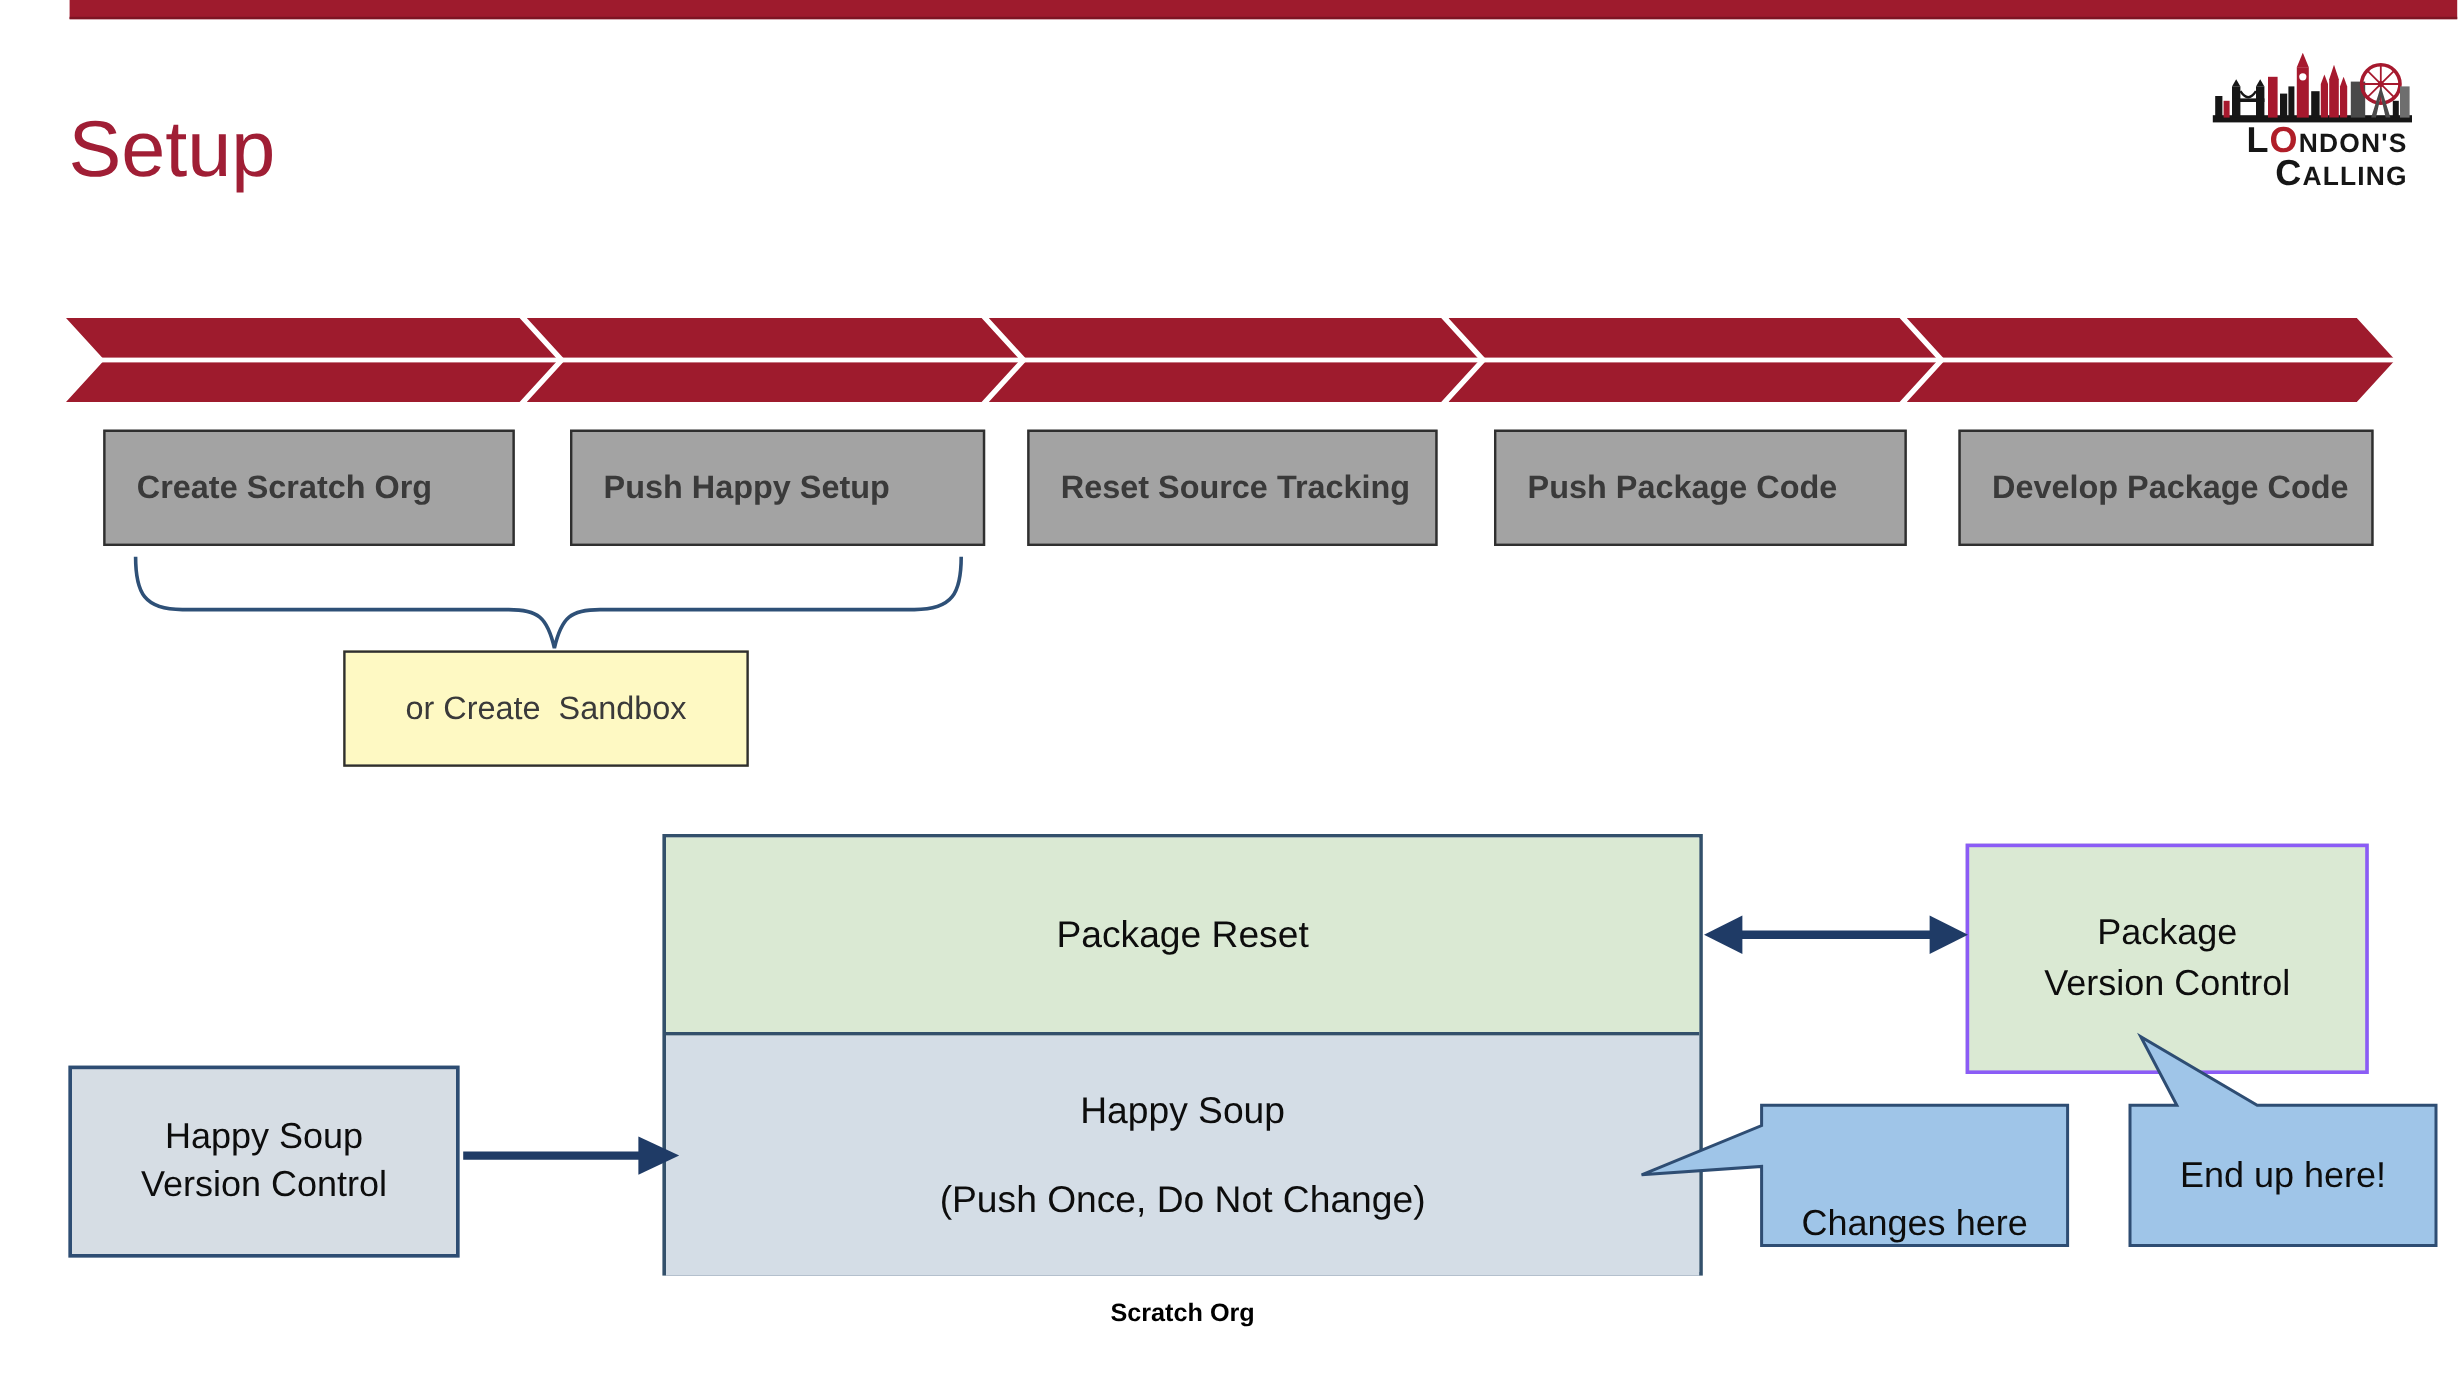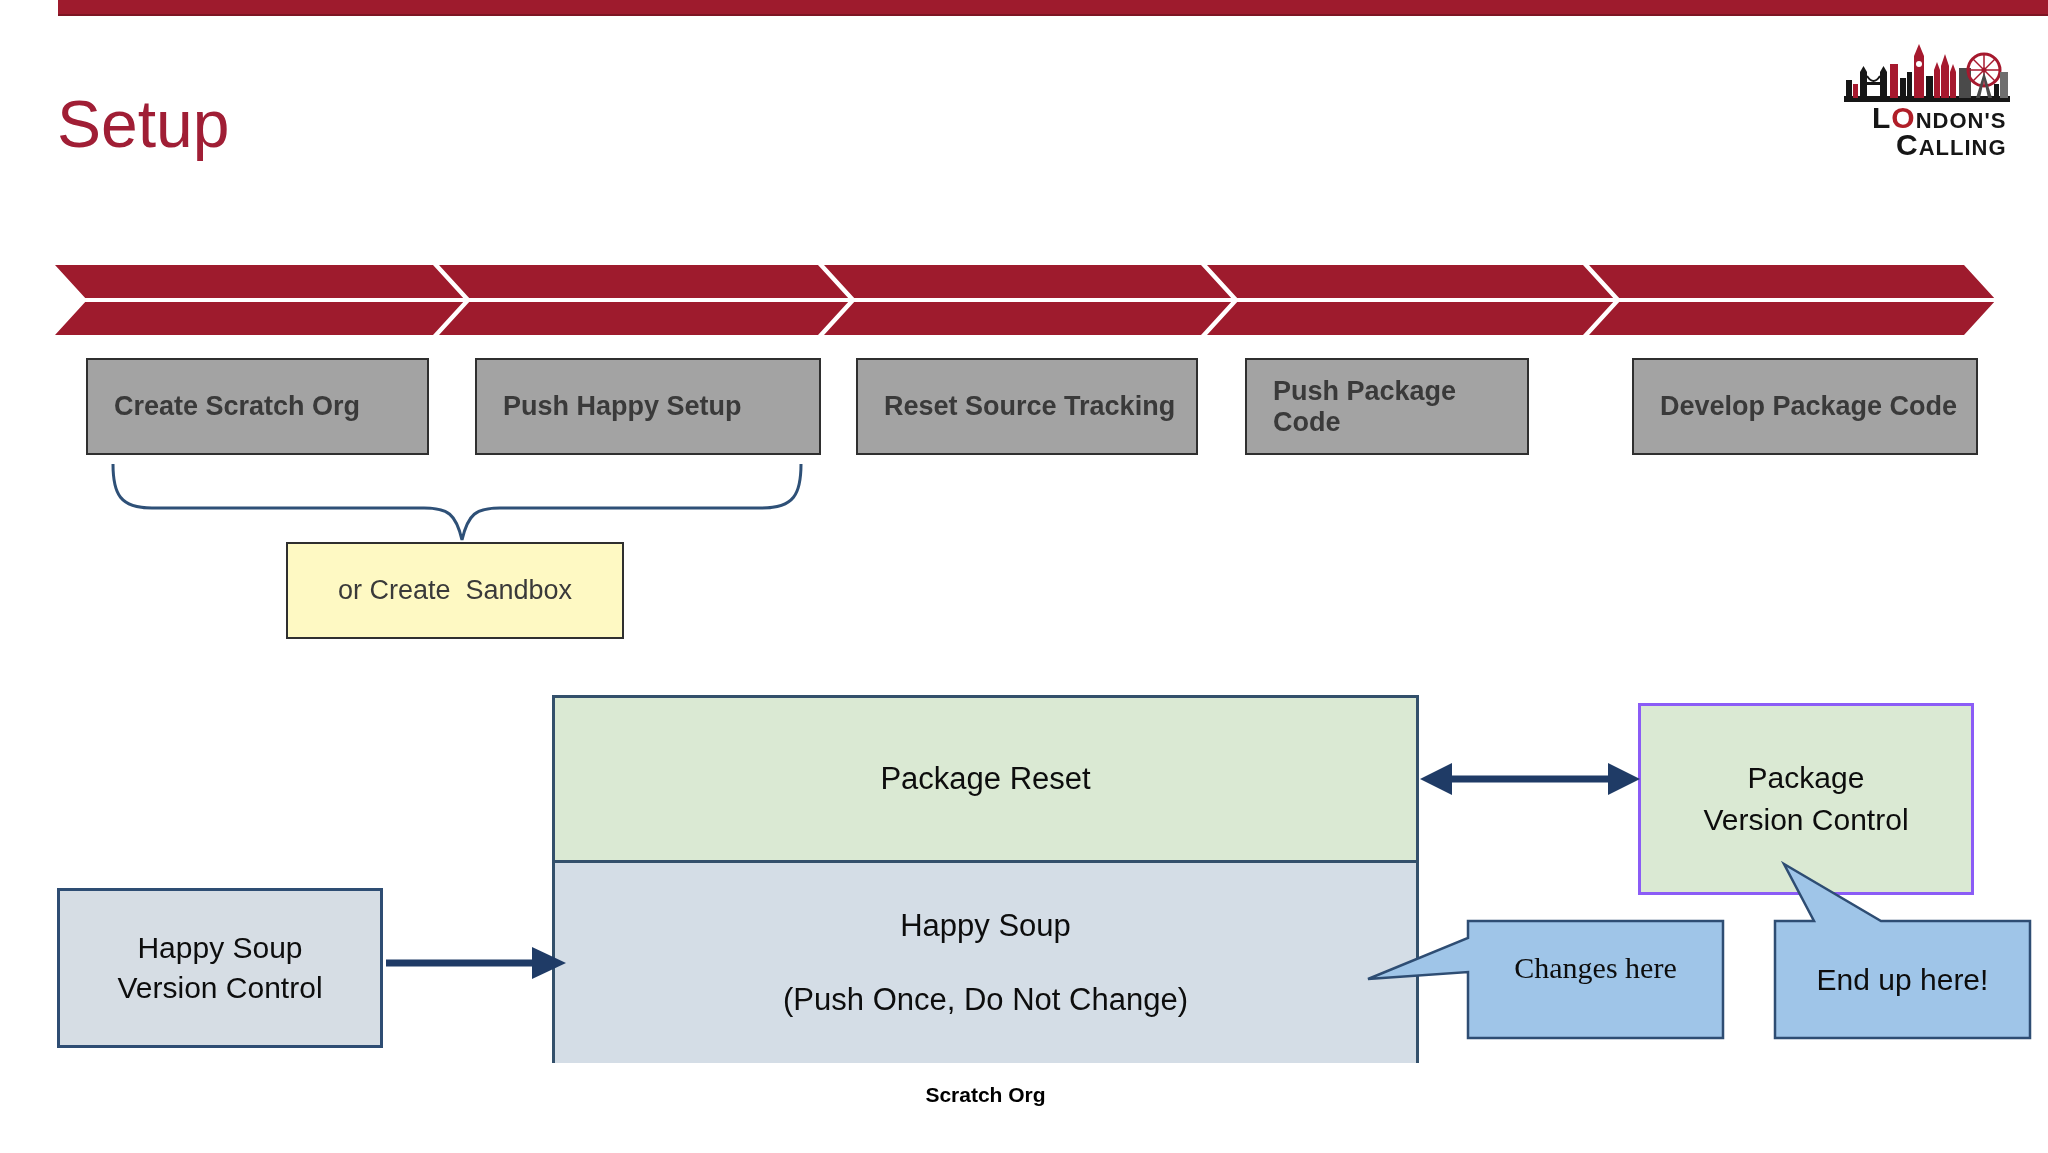--- a/index.html
+++ b/index.html
@@ -39,21 +39,21 @@
   .scratch-bottom{height:200px;background:#D4DDE6;display:flex;flex-direction:column;align-items:center;justify-content:center;
                   gap:38px;font-size:31px;color:#0d0d0d;}
   .scratch-caption{position:absolute;left:552px;top:1083px;width:867px;text-align:center;
                    font-weight:bold;font-size:21px;color:#000;}
   .pvc-box{position:absolute;left:1638px;top:703px;width:336px;height:192px;background:#DAE9D3;
            border:3px solid #8b5cf6;box-sizing:border-box;display:flex;align-items:center;justify-content:center;
            text-align:center;font-size:30px;color:#0d0d0d;line-height:1.4;}
   .overlay{position:absolute;left:0;top:0;width:2048px;height:1153px;pointer-events:none;}
   .callout-text{position:absolute;display:flex;align-items:center;justify-content:center;
                 font-size:30px;color:#0d0d0d;}
-  .callout-text.changes{left:1468px;top:921px;width:255px;height:93px;font-family:Liberation Serif, serif;}
+  .callout-text.changes{left:1468px;top:973px;width:255px;height:93px;}
   .callout-text.endup{left:1775px;top:921px;width:255px;height:117px;}
 </style>
 </head>
 <body>
 
 <div id="stage">
 
   <div class="top-bar"></div>
 
   <div class="page-title">Setup</div>
@@ -109,21 +109,21 @@
 
   <div class="step-box" style="left:86px;width:343px;">
       <span>Create Scratch Org</span>
     </div>
   <div class="step-box" style="left:475px;width:346px;">
       <span>Push Happy Setup</span>
     </div>
   <div class="step-box" style="left:856px;width:342px;">
       <span>Reset Source Tracking</span>
     </div>
-  <div class="step-box" style="left:1245px;width:284px;">
+  <div class="step-box" style="left:1245px;width:344px;">
       <span>Push Package Code</span>
     </div>
   <div class="step-box" style="left:1632px;width:346px;">
       <span>Develop Package Code</span>
     </div>
 
   <div class="alt-box"><span style="white-space:pre-wrap;">or Create  Sandbox</span></div>
 
   <div class="hsvc-box">
     <div>

